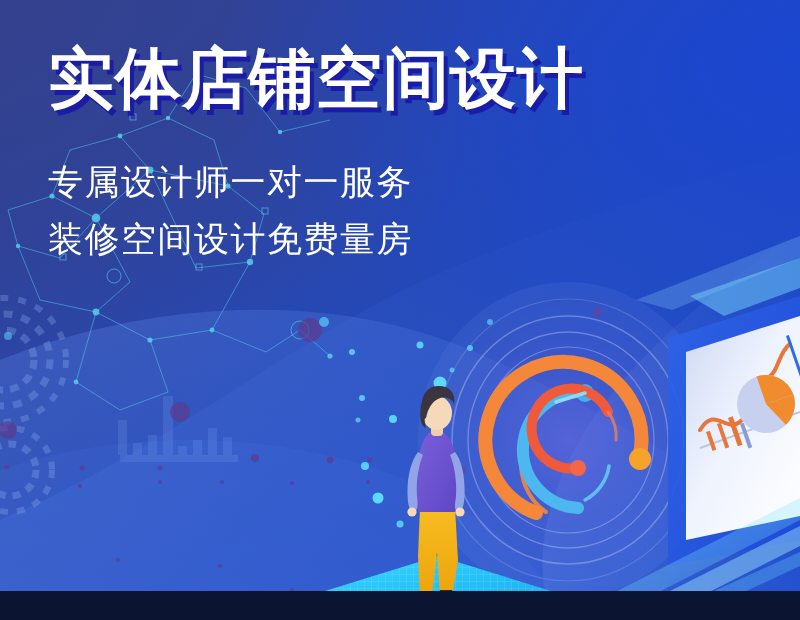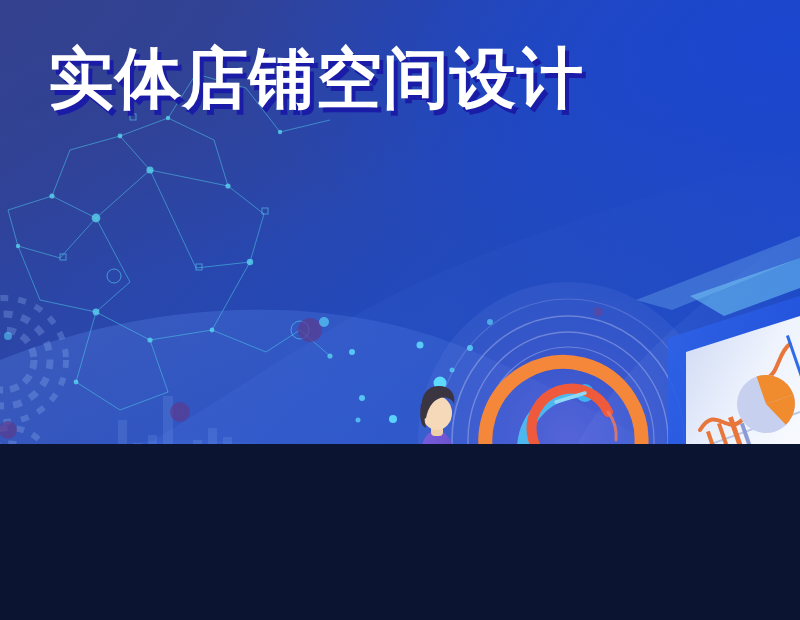--- a/index.html
+++ b/index.html
@@ -1,18 +1,18 @@
 <!DOCTYPE html>
 <html><head>
 <meta charset="utf-8">
 <style>
   html,body{margin:0;padding:0;background:#0b1430;}
   #banner{
     position:relative;
-    width:800px;height:444px;
+    width:800px;height:591px;
     overflow:hidden;
     font-family:"Liberation Sans","DejaVu Sans",sans-serif;
     background:
       radial-gradient(120% 95% at 100% 10%, #1b46cf 0%, rgba(27,70,207,0) 60%),
       radial-gradient(115% 110% at 0% 0%, #33418f 0%, rgba(51,65,143,0) 58%),
       linear-gradient(135deg,#32408e 0%,#2b46a8 30%,#2249bc 58%,#1c49cb 100%);
   }
   .svgfull{position:absolute;inset:0;width:800px;height:620px;display:block;}
 
   
@@ -281,15 +281,19 @@
 
       <ellipse cx="437" cy="413" rx="15" ry="17" fill="#f6d9b8"></ellipse>
 
       <path d="M422,412 C420,394 428,386 439,386 C450,386 456,394 454,404 C452,398 444,396 438,399 C432,402 428,408 426,418 C424,420 422,418 422,412 Z" fill="#3a3540"></path>
       <path d="M421,404 C419,418 421,426 426,428 C424,420 424,410 427,402 Z" fill="#3a3540"></path>
     </g>
   </svg>
 
   <div class="text-block">
     <div class="title">实体店铺空间设计</div>
+    <div class="sub">
+      <div>专属设计师一对一服务</div>
+      <div>装修空间设计免费量房</div>
+    </div>
   </div>
 
 </div>
 
 </body></html>

